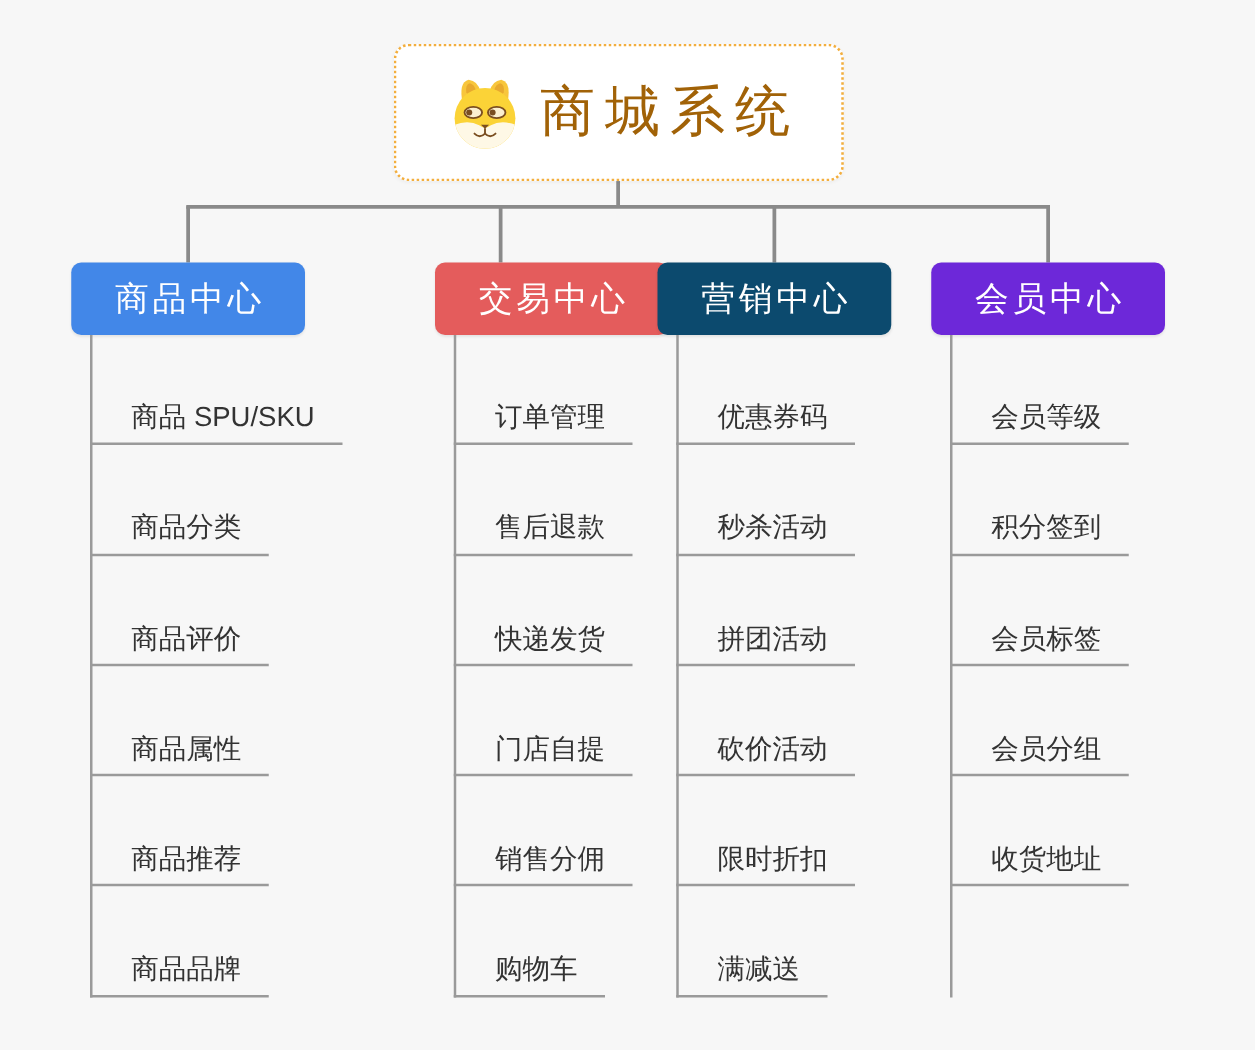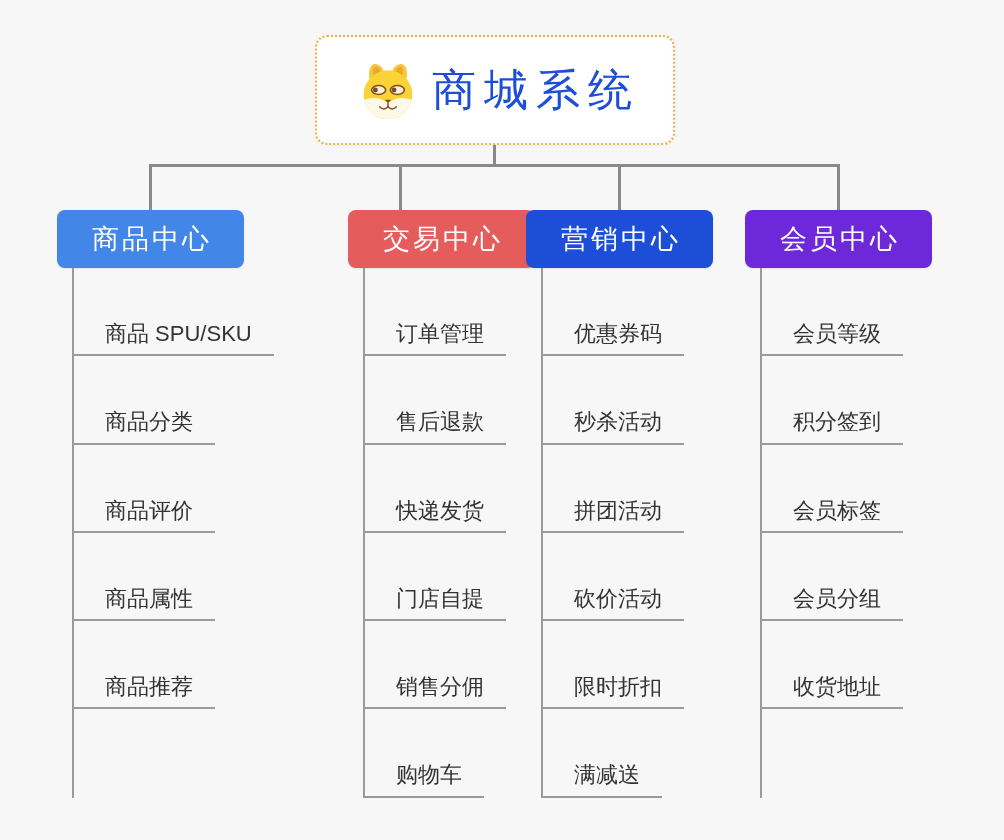--- a/index.html
+++ b/index.html
@@ -103,50 +103,51 @@
 
       <ellipse cx="22" cy="31" rx="7.5" ry="4.8" fill="#FBEFCF" stroke="#7A4E20" stroke-width="1.6"></ellipse>
       <ellipse cx="42" cy="31" rx="7.5" ry="4.8" fill="#FBEFCF" stroke="#7A4E20" stroke-width="1.6"></ellipse>
       <circle cx="18.5" cy="31" r="2.6" fill="#7A4E20"></circle>
       <circle cx="38.5" cy="31" r="2.6" fill="#7A4E20"></circle>
 
       <path d="M28.5 41.5 L35.5 41.5 L32 45 Z" fill="#7A4E20"></path>
       <path d="M32 45 L32 49" stroke="#7A4E20" stroke-width="1.6" fill="none" stroke-linecap="round"></path>
       <path d="M23 49 Q27.5 53.5 32 49 Q36.5 53.5 41 49" stroke="#7A4E20" stroke-width="1.6" fill="none" stroke-linecap="round"></path>
     </svg>
-    <span class="root-title" style="color: #1d4ed8;">商城系统</span>
+    <span class="root-title" style="color: #a16207;">商城系统</span>
   </div>
 
   <div class="branch branch-1">
     <div class="cat-node" style="background: rgb(66, 135, 232);">商品中心</div>
     <div class="spine"></div>
     <div class="children">
         <div class="child-item">商品 SPU/SKU</div>
         <div class="child-item">商品分类</div>
         <div class="child-item">商品评价</div>
         <div class="child-item">商品属性</div>
         <div class="child-item">商品推荐</div>
+        <div class="child-item">商品品牌</div>
       </div>
   </div>
 
   <div class="branch branch-2">
     <div class="cat-node" style="background: rgb(228, 92, 92);">交易中心</div>
     <div class="spine"></div>
     <div class="children">
         <div class="child-item">订单管理</div>
         <div class="child-item">售后退款</div>
         <div class="child-item">快递发货</div>
         <div class="child-item">门店自提</div>
         <div class="child-item">销售分佣</div>
         <div class="child-item">购物车</div>
       </div>
   </div>
 
   <div class="branch branch-3">
-    <div class="cat-node" style="background: #1d4ed8;">营销中心</div>
+    <div class="cat-node" style="background: #0c4a6e;">营销中心</div>
     <div class="spine"></div>
     <div class="children">
         <div class="child-item">优惠券码</div>
         <div class="child-item">秒杀活动</div>
         <div class="child-item">拼团活动</div>
         <div class="child-item">砍价活动</div>
         <div class="child-item">限时折扣</div>
         <div class="child-item">满减送</div>
       </div>
   </div>

